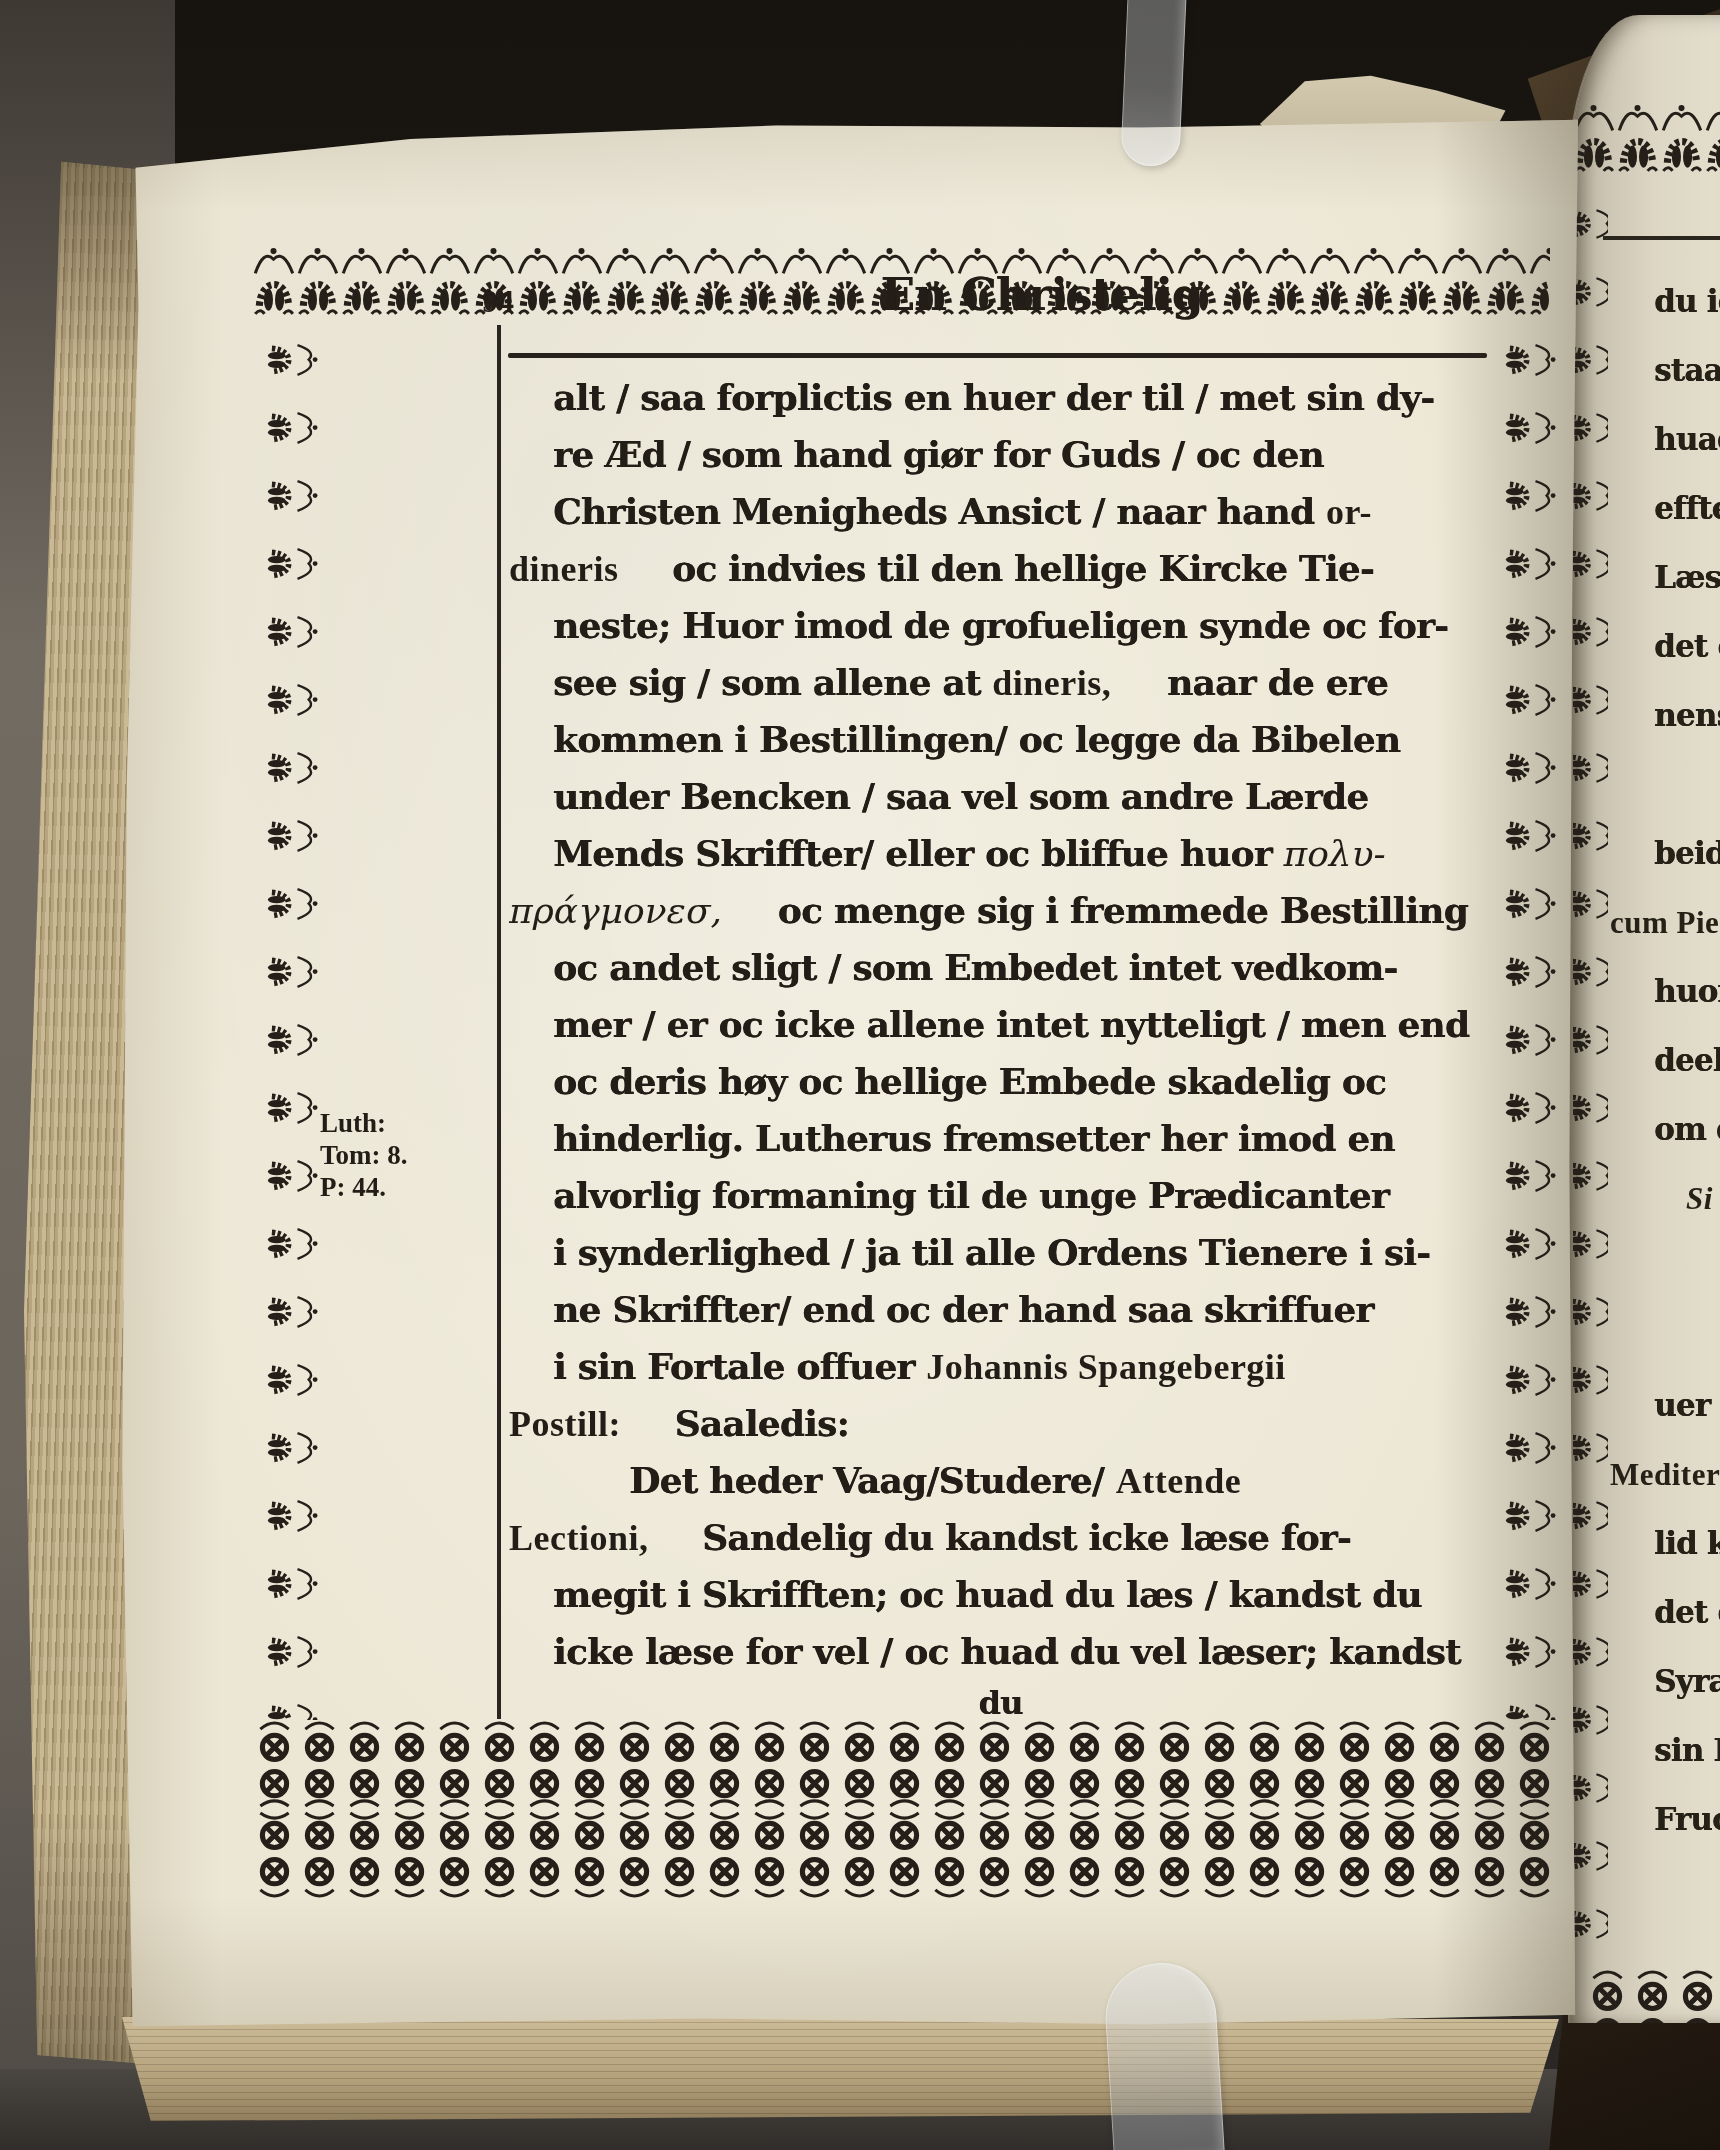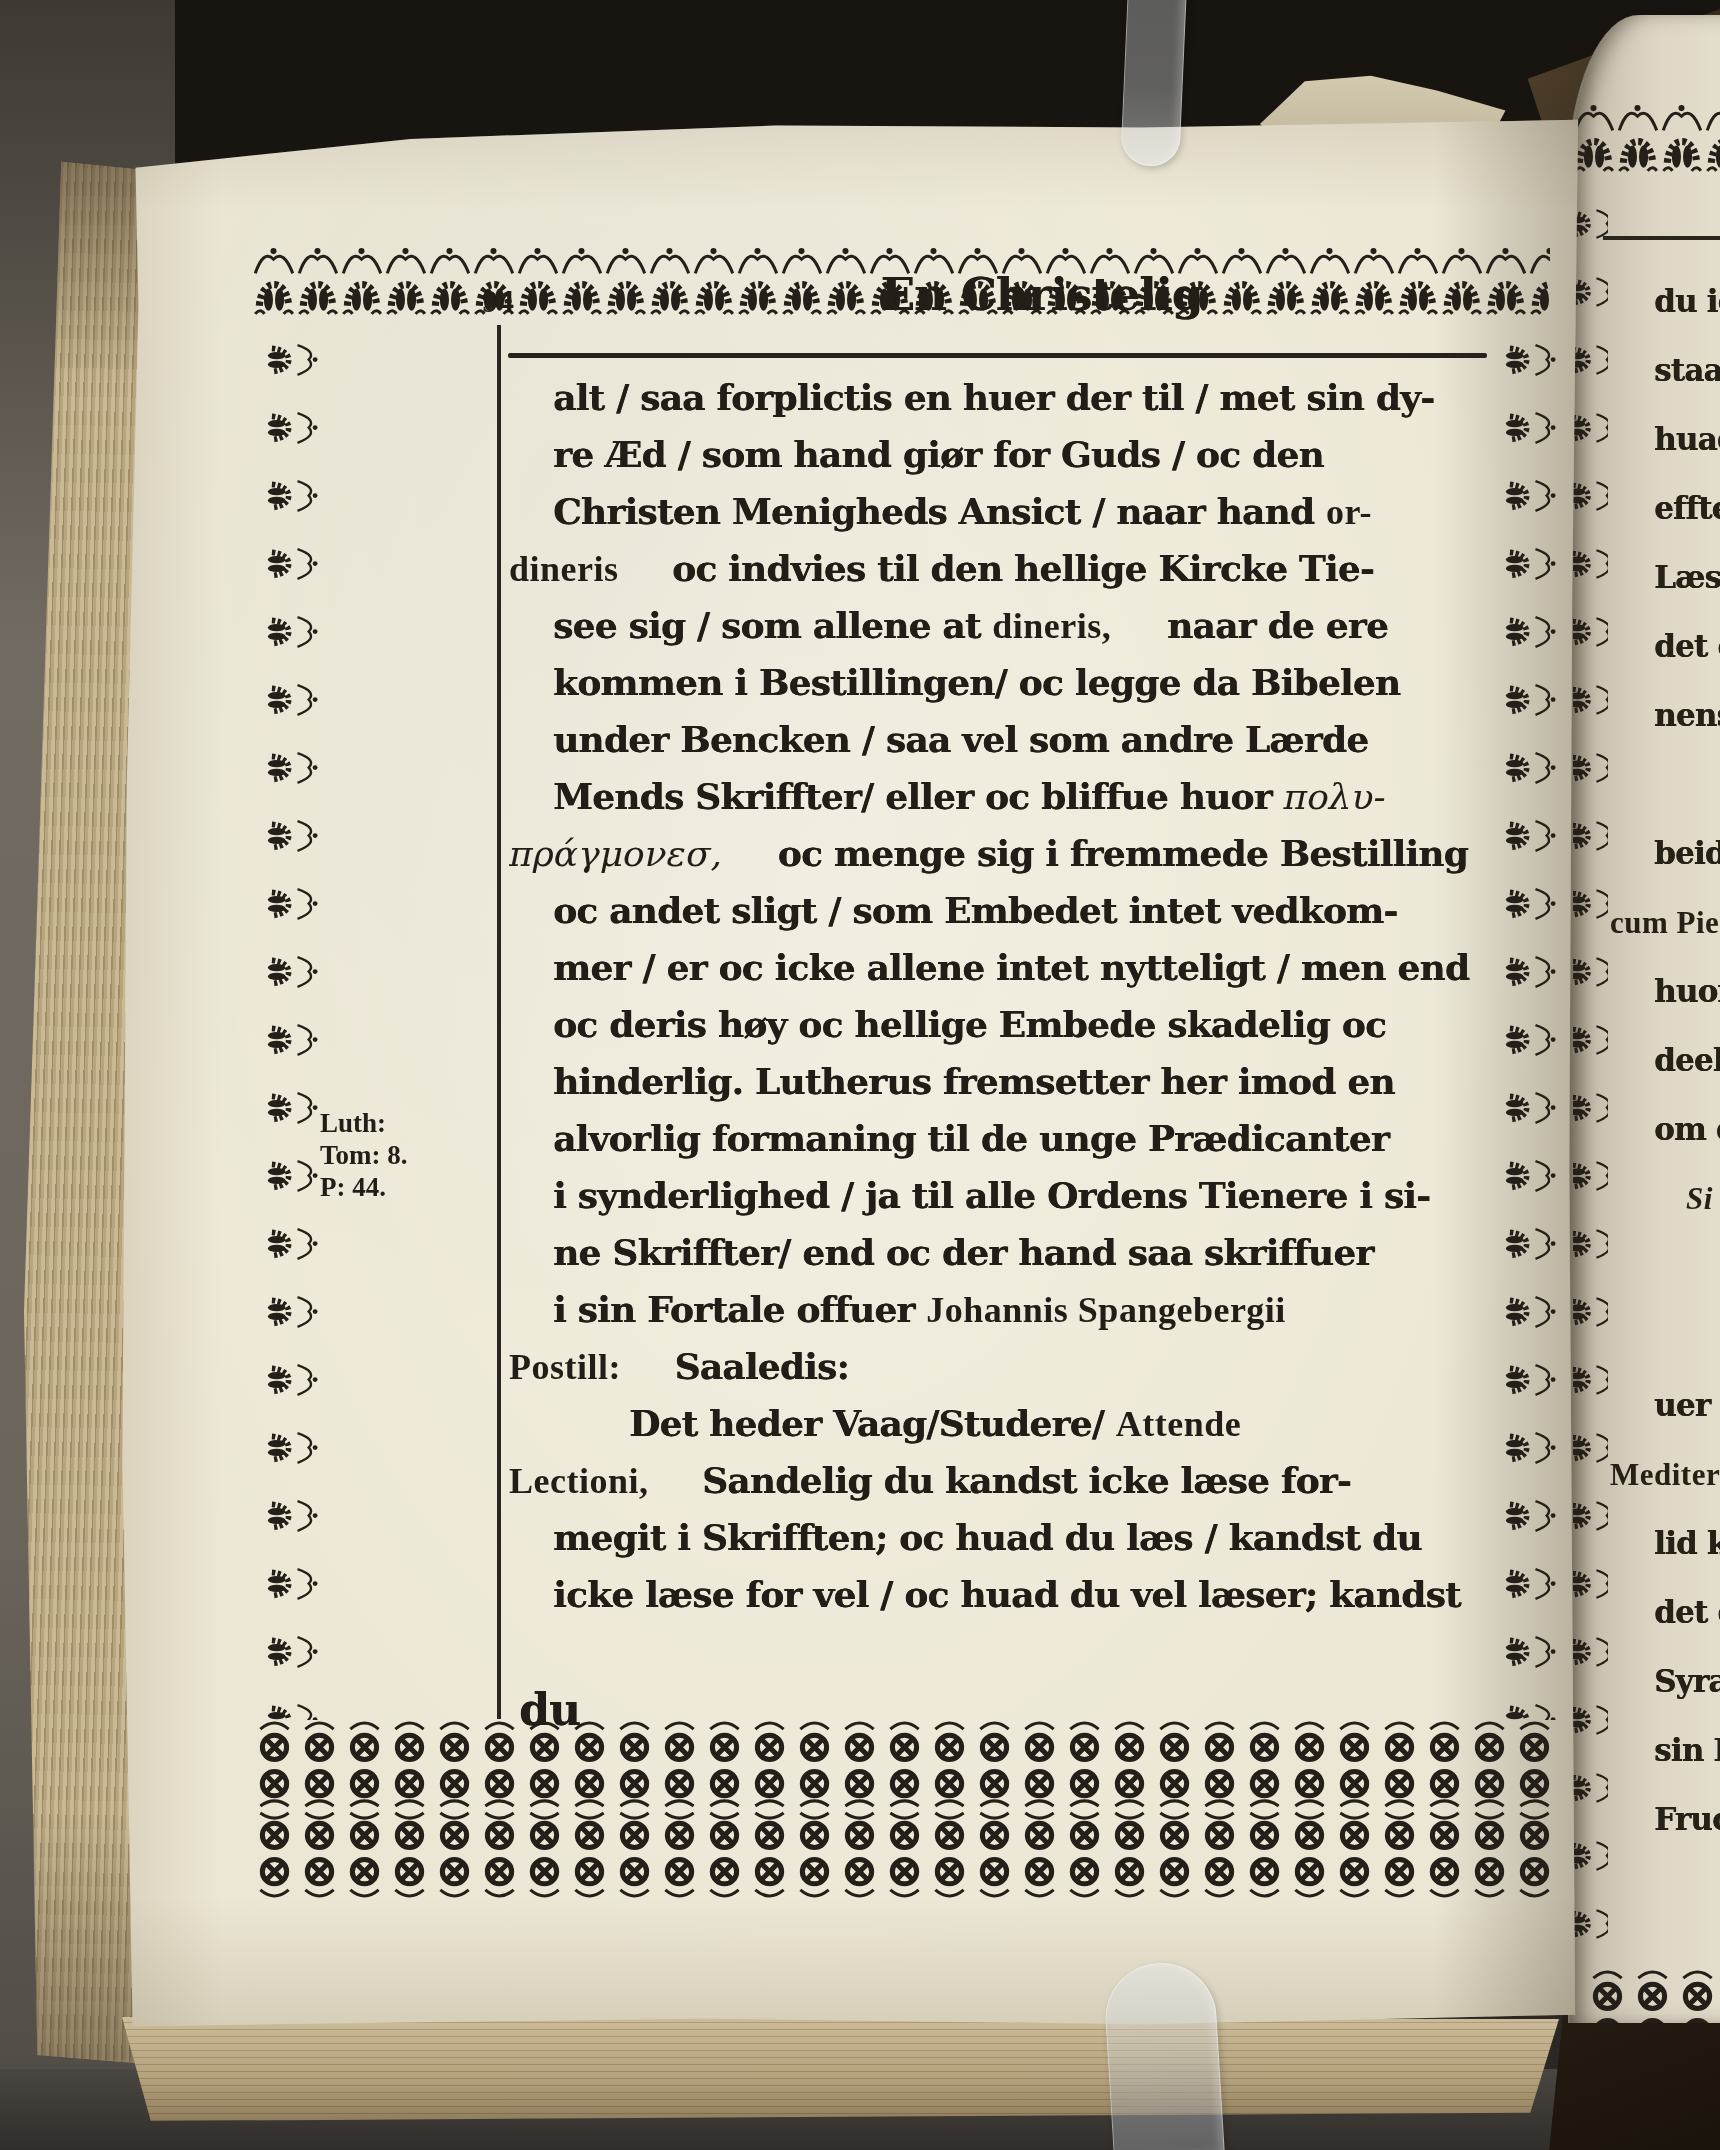--- a/index.html
+++ b/index.html
@@ -75,22 +75,22 @@
          font-family:"Liberation Serif",serif;font-size:27px;font-weight:600;line-height:32px;}
   
   .body-text{position:absolute;left:391px;top:253px;width:983px;overflow:hidden;}
   .body-text .tline{height:57px;line-height:57px;font-size:36px;white-space:pre;overflow:hidden;}
   .seg-bl{font-family:"DejaVu Serif",serif;font-weight:700;letter-spacing:-0.8px;text-shadow:0.4px 0 currentColor;margin-left:44px;}
   .seg-ro{font-family:"Liberation Serif",serif;font-weight:600;letter-spacing:0.5px;margin-top:28px;}
   .seg-it{font-family:"Liberation Serif",serif;font-weight:600;font-style:italic;letter-spacing:0.5px;}
   .seg-gr{font-family:"DejaVu Serif",serif;font-style:italic;letter-spacing:0;}
   .ind-1{padding-left:76px;}
   .ind-2{padding-left:162px;}
-  .catchword{position:absolute;left:401px;top:1568px;width:983px;text-align:left;
-         font-size:44px;font-weight:700;letter-spacing:-0.8px;text-shadow:0.4px 0 currentColor;}
+  .catchword{position:absolute;left:391px;top:1568px;width:983px;text-align:center;
+         font-size:32px;font-weight:700;letter-spacing:-0.8px;text-shadow:0.4px 0 currentColor;}
   
   .strap{position:absolute;z-index:6;
          background:linear-gradient(180deg,rgba(150,152,155,.55),rgba(205,208,212,.40) 55%,rgba(226,229,233,.48));
          box-shadow:inset 0 0 0 1px rgba(250,252,255,.40),inset -5px 0 8px rgba(255,255,255,.22),2px 3px 7px rgba(0,0,0,.18);}
   .strap-top{left:1124px;top:-12px;width:59px;height:178px;border-radius:0 0 29px 29px;transform:rotate(2.5deg);}
   .strap-bottom{left:1108px;top:1963px;width:111px;height:193px;border-radius:57px 57px 0 0;transform:rotate(-3.5deg);
          background:linear-gradient(0deg,rgba(140,142,146,.55),rgba(205,208,212,.40) 55%,rgba(228,231,235,.45));}
 </style>
 </head>
 <body>
@@ -1522,20 +1522,21 @@
       <div>Luth:</div>
       <div>Tom: 8.</div>
       <div>P: 44.</div>
     </div>
 
     <div class="body-text">
         <div class="tline ind-0"><span class="seg-bl">alt / saa forplictis en huer der til / met sin dy-</span></div>
         <div class="tline ind-0"><span class="seg-bl">re Æd / som hand giør for Guds / oc den</span></div>
         <div class="tline ind-0"><span class="seg-bl">Christen Menigheds Ansict / naar hand </span><span class="seg-ro">or-</span></div>
         <div class="tline ind-0"><span class="seg-ro">dineris </span><span class="seg-bl">oc indvies til den hellige Kircke Tie-</span></div>
+        <div class="tline ind-0"><span class="seg-bl">neste; Huor imod de grofueligen synde oc for-</span></div>
         <div class="tline ind-0"><span class="seg-bl">see sig / som allene at </span><span class="seg-ro">dineris,</span><span class="seg-bl"> naar de ere</span></div>
         <div class="tline ind-0"><span class="seg-bl">kommen i Bestillingen/ oc legge da Bibelen</span></div>
         <div class="tline ind-0"><span class="seg-bl">under Bencken / saa vel som andre Lærde</span></div>
         <div class="tline ind-0"><span class="seg-bl">Mends Skriffter/ eller oc bliffue huor </span><span class="seg-gr">πολυ-</span></div>
         <div class="tline ind-0"><span class="seg-gr">πράγμονεσ,</span><span class="seg-bl"> oc menge sig i fremmede Bestilling</span></div>
         <div class="tline ind-0"><span class="seg-bl">oc andet sligt / som Embedet intet vedkom-</span></div>
         <div class="tline ind-0"><span class="seg-bl">mer / er oc icke allene intet nytteligt / men end</span></div>
         <div class="tline ind-0"><span class="seg-bl">oc deris høy oc hellige Embede skadelig oc</span></div>
         <div class="tline ind-0"><span class="seg-bl">hinderlig. Lutherus fremsetter her imod en</span></div>
         <div class="tline ind-0"><span class="seg-bl">alvorlig formaning til de unge Prædicanter</span></div>

